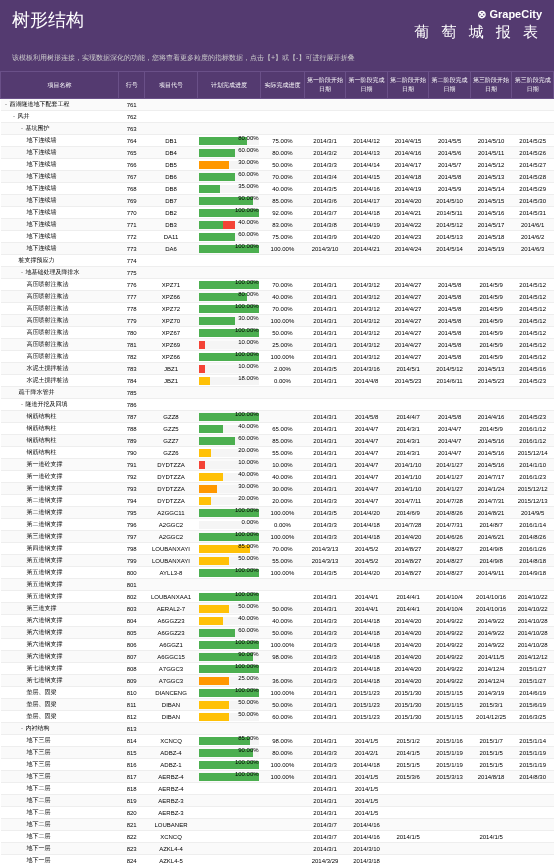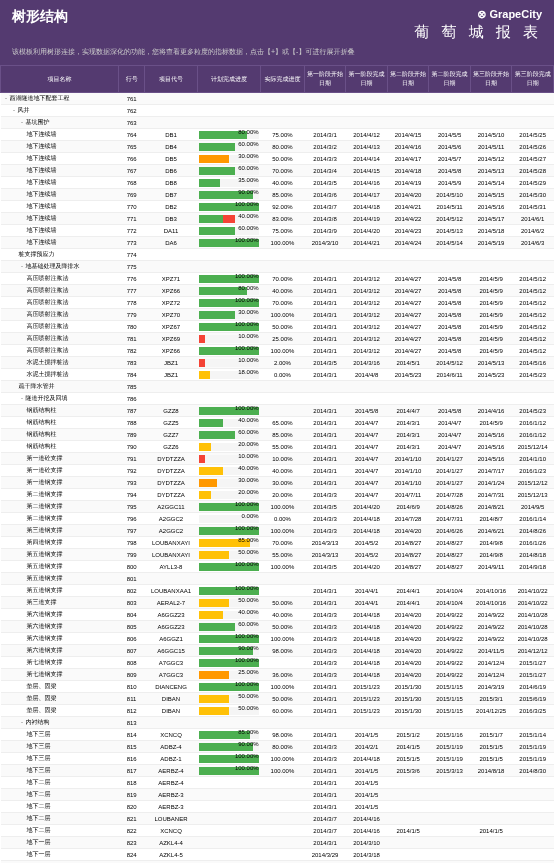--- a/index.html
+++ b/index.html
@@ -1,18 +1,18 @@
 <!DOCTYPE html>
 <html><head>
 <meta charset="utf-8">
 <style>
 *{box-sizing:border-box;margin:0;padding:0}
 body{font-family:Arial,sans-serif;font-size:7px;background:#fff;width:554px}
 .hdr{background:#543A70;color:#fff;padding:8px 12px;display:flex;justify-content:space-between;align-items:flex-start}
-.hdr h1{font-size:14px;font-weight:700;margin-bottom:21px}
+.hdr h1{font-size:18px;font-weight:400;margin-bottom:21px}
 .hdr .sub{font-size:7px;color:#ccc}
 .hdr .right{text-align:right}
 .brand{font-size:11px;font-weight:700}
 .brand-sub{font-size:15px;letter-spacing:4px;margin-top:2px}
 .tbl{width:100%;border-collapse:collapse;table-layout:fixed}
 .tbl th{background:#543A70;color:#fff;font-size:6px;padding:4px 2px;text-align:center;font-weight:400;border:1px solid #6a5088}
 .tbl td{font-size:6px;padding:1px 2px;text-align:center;border-bottom:1px solid #eee;height:11px;white-space:nowrap;overflow:hidden}
 .tbl td.nm{text-align:left;padding-left:2px}
 .tbl tr.d0 td{background:#fafafa}
 .tbl tr.d1 td{background:#fff}

